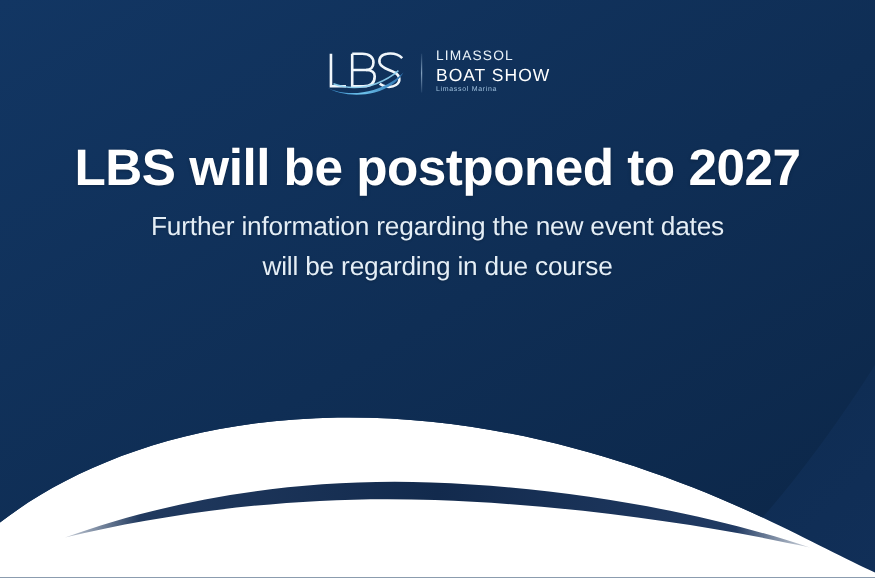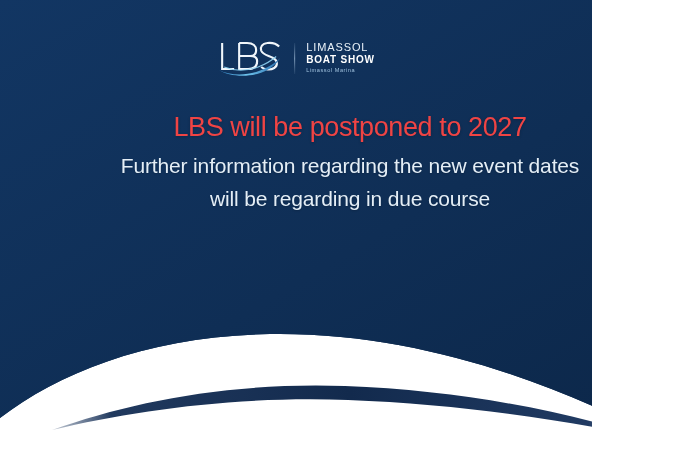--- a/index.html
+++ b/index.html
@@ -7,21 +7,21 @@
     margin: 0;
     padding: 0;
     background: #ffffff;
   }
   body {
     font-family: "Liberation Sans", sans-serif;
   }
 
   #banner {
     position: relative;
-    width: 592px;
+    width: 700px;
     height: 462px;
     overflow: hidden;
     background: #0f3058;
   }
 
   
   .bg-base {
     position: absolute;
     inset: 0;
     background:
@@ -73,46 +73,46 @@
     line-height: 1;
   }
   .logo-line1 {
     font-size: 11px;
     letter-spacing: 0.9px;
     color: #e8f1f8;
     font-weight: 400;
     margin-bottom: 2px;
   }
   .logo-line2 {
-    font-size: 10px;
+    font-size: 14px;
     letter-spacing: 0.8px;
     color: #ffffff;
-    font-weight: 700;
+    font-weight: 400;
     margin-bottom: 3px;
   }
   .logo-line3 {
     font-size: 5.6px;
     letter-spacing: 0.55px;
     color: #9fc0dd;
     font-weight: 400;
   }
 
   
   .message {
     position: absolute;
     top: 112px;
     left: 0;
     width: 700px;
     text-align: center;
     z-index: 5;
   }
   .headline {
-    font-size: 27px;
-    font-weight: 400;
-    color: #ef4444;
+    font-size: 41px;
+    font-weight: 700;
+    color: #ffffff;
     letter-spacing: -0.4px;
     line-height: 1.12;
     margin: 0 0 8px 0;
     text-shadow: 0 1px 3px rgba(0,0,0,0.22);
   }
   .subline {
     font-size: 21px;
     font-weight: 300;
     color: #e4eef6;
     letter-spacing: -0.15px;

